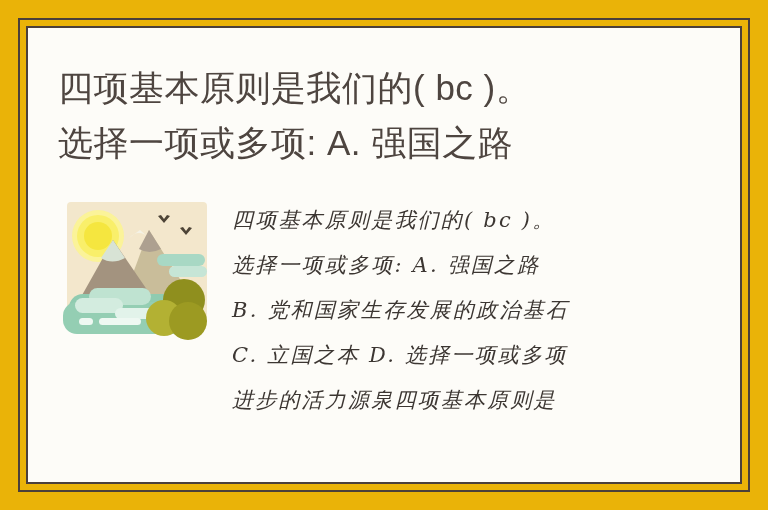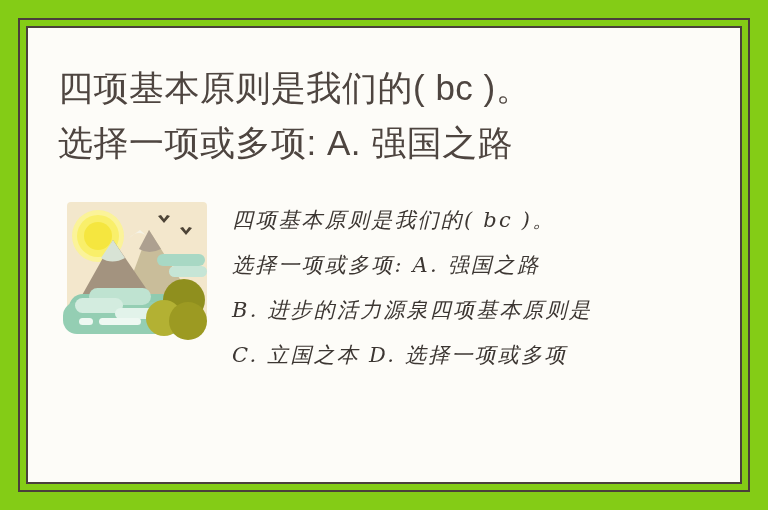--- a/index.html
+++ b/index.html
@@ -11,21 +11,21 @@
     height: 510px;
     background: #fcfbf6;
     font-family: "Liberation Sans", sans-serif;
     overflow: hidden;
   }
 
   #page {
     position: relative;
     width: 768px;
     height: 510px;
-    background: #84cc16;
+    background: #eab308;
     box-sizing: border-box;
   }
 
   
   .frame-outer {
     position: absolute;
     left: 18px;
     top: 18px;
     right: 18px;
     bottom: 18px;
@@ -156,19 +156,20 @@
 
           <circle cx="127" cy="106" r="21" fill="#8f8f1e"></circle>
           <circle cx="107" cy="124" r="18" fill="#b3b133"></circle>
           <circle cx="131" cy="127" r="19" fill="#9c9a22"></circle>
         </svg>
       </div>
 
       <div class="paragraph">
         <span class="p-line">四项基本原则是我们的( bc )。</span>
         <span class="p-line">选择一项或多项: A. 强国之路</span>
-        <span class="p-line">B. 进步的活力源泉四项基本原则是</span>
+        <span class="p-line">B. 党和国家生存发展的政治基石</span>
         <span class="p-line">C. 立国之本 D. 选择一项或多项</span>
+        <span class="p-line">进步的活力源泉四项基本原则是</span>
       </div>
 
     </div>
   </div>
 </div>
 
 </body></html>

